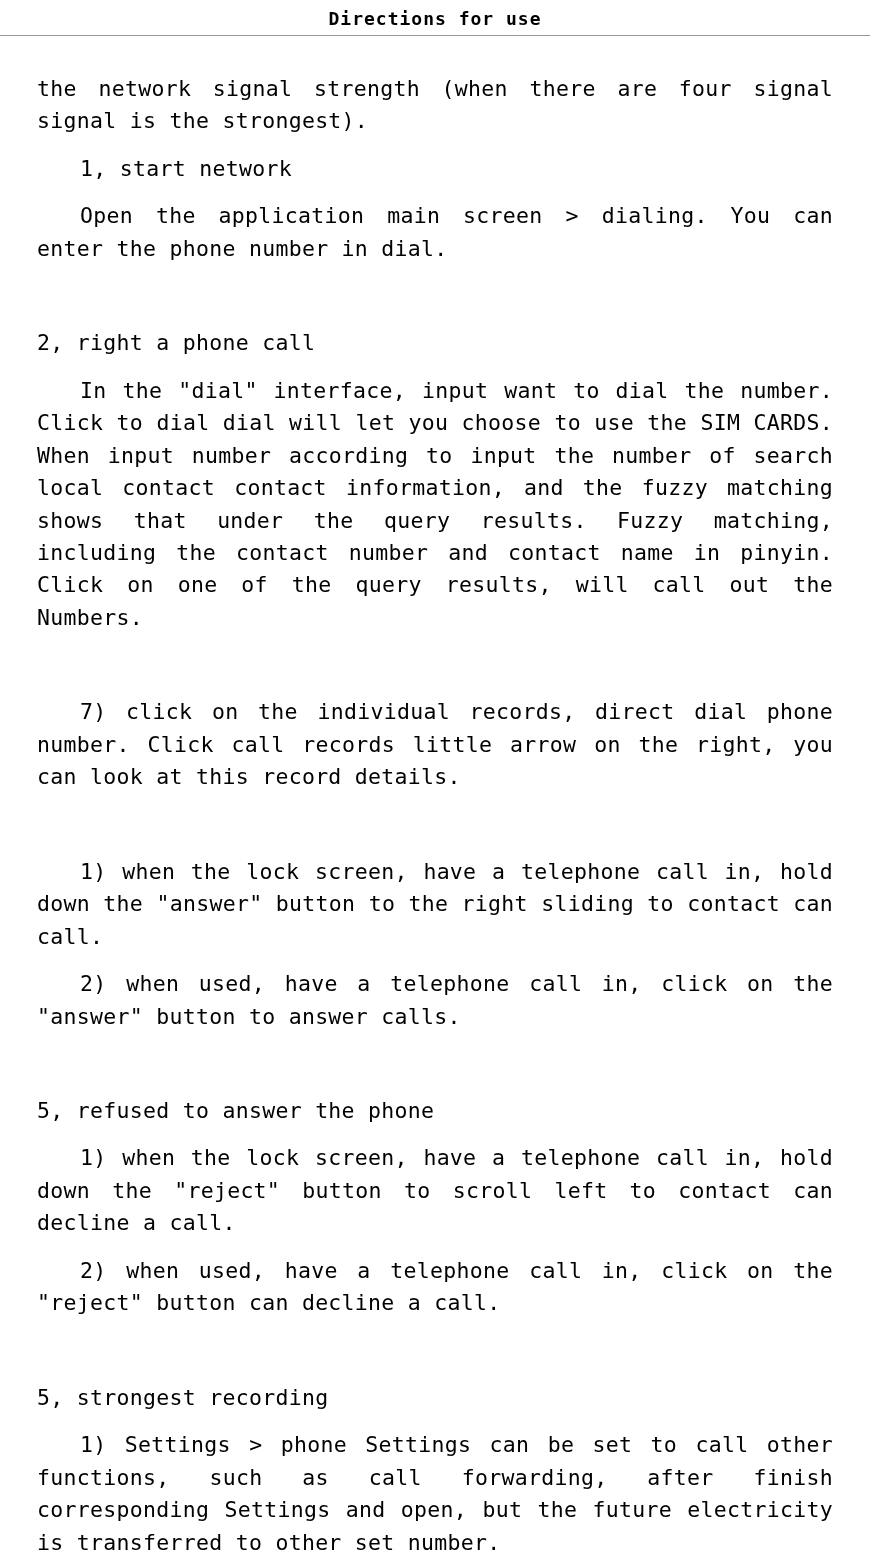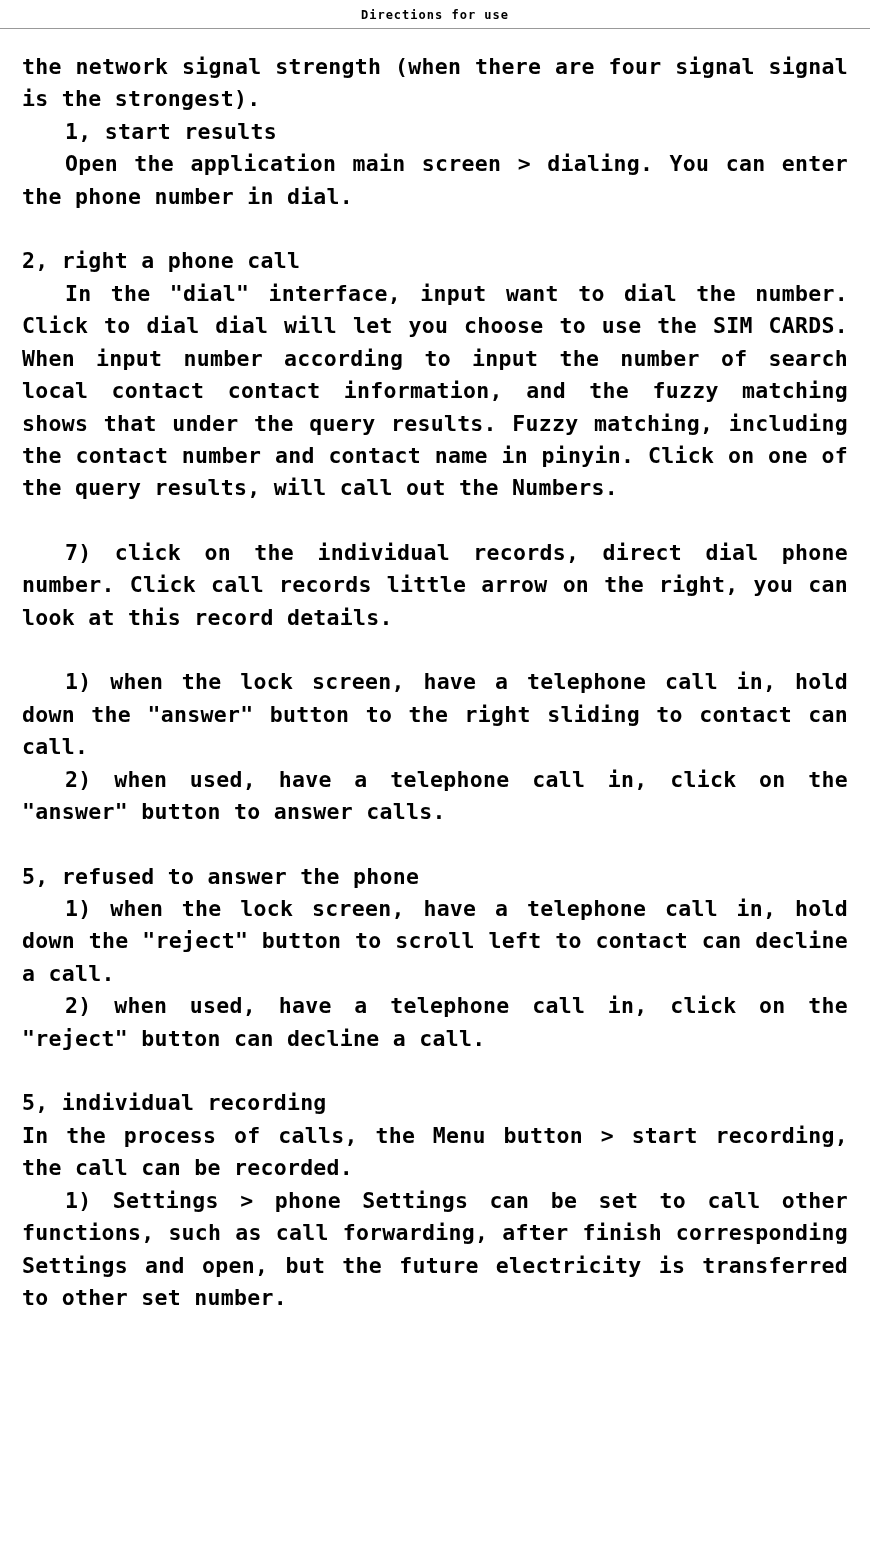--- a/index.html
+++ b/index.html
@@ -13,63 +13,61 @@
       background: #ffffff;
       font-family: "SimSun", "宋体", monospace, serif;
       position: relative;
     }
     .header {
       width: 100%;
       text-align: center;
       padding: 8px 0 6px 0;
       border-bottom: 1px solid #999;
       font-weight: bold;
-      font-size: 12px;
+      font-size: 18px;
       letter-spacing: 1px;
     }
     .content {
       padding: 22px 22px 0 22px;
       font-size: 21.5px;
       line-height: 1.51;
       text-align: justify;
       text-justify: inter-word;
       letter-spacing: 0.3px;
     }
     .para {
-      margin: 0;
-      font-weight: bold;
+      margin: 15px;
     }
     .indent {
       text-indent: 2em;
     }
     .blank {
       height: 32px;
     }
   </style>
 </head>
 <body>
 
 <div class="header">
   <span>Directions for use</span>
 </div>
 
 <div class="content">
   <p class="para">the network signal strength (when there are four signal signal is the strongest).</p>
-  <p class="para indent">1, start results</p>
+  <p class="para indent">1, start network</p>
   <p class="para indent">Open the application main screen &gt; dialing. You can enter the phone number in dial.</p>
   <div class="blank"></div>
   <p class="para">2, right a phone call</p>
   <p class="para indent">In the "dial" interface, input want to dial the number. Click to dial dial will let you choose to use the SIM CARDS. When input number according to input the number of search local contact contact information, and the fuzzy matching shows that under the query results. Fuzzy matching, including the contact number and contact name in pinyin. Click on one of the query results, will call out the Numbers.</p>
   <div class="blank"></div>
   <p class="para indent">7) click on the individual records, direct dial phone number. Click call records little arrow on the right, you can look at this record details.</p>
   <div class="blank"></div>
   <p class="para indent">1) when the lock screen, have a telephone call in, hold down the "answer" button to the right sliding to contact can call.</p>
   <p class="para indent">2) when used, have a telephone call in, click on the "answer" button to answer calls.</p>
   <div class="blank"></div>
   <p class="para">5, refused to answer the phone</p>
   <p class="para indent">1) when the lock screen, have a telephone call in, hold down the "reject" button to scroll left to contact can decline a call.</p>
   <p class="para indent">2) when used, have a telephone call in, click on the "reject" button can decline a call.</p>
   <div class="blank"></div>
-  <p class="para">5, individual recording</p>
-  <p class="para">In the process of calls, the Menu button &gt; start recording, the call can be recorded.</p>
+  <p class="para">5, strongest recording</p>
   <p class="para indent">1) Settings &gt; phone Settings can be set to call other functions, such as call forwarding, after finish corresponding Settings and open, but the future electricity is transferred to other set number.</p>
 
 </div>
 
 </body></html>

